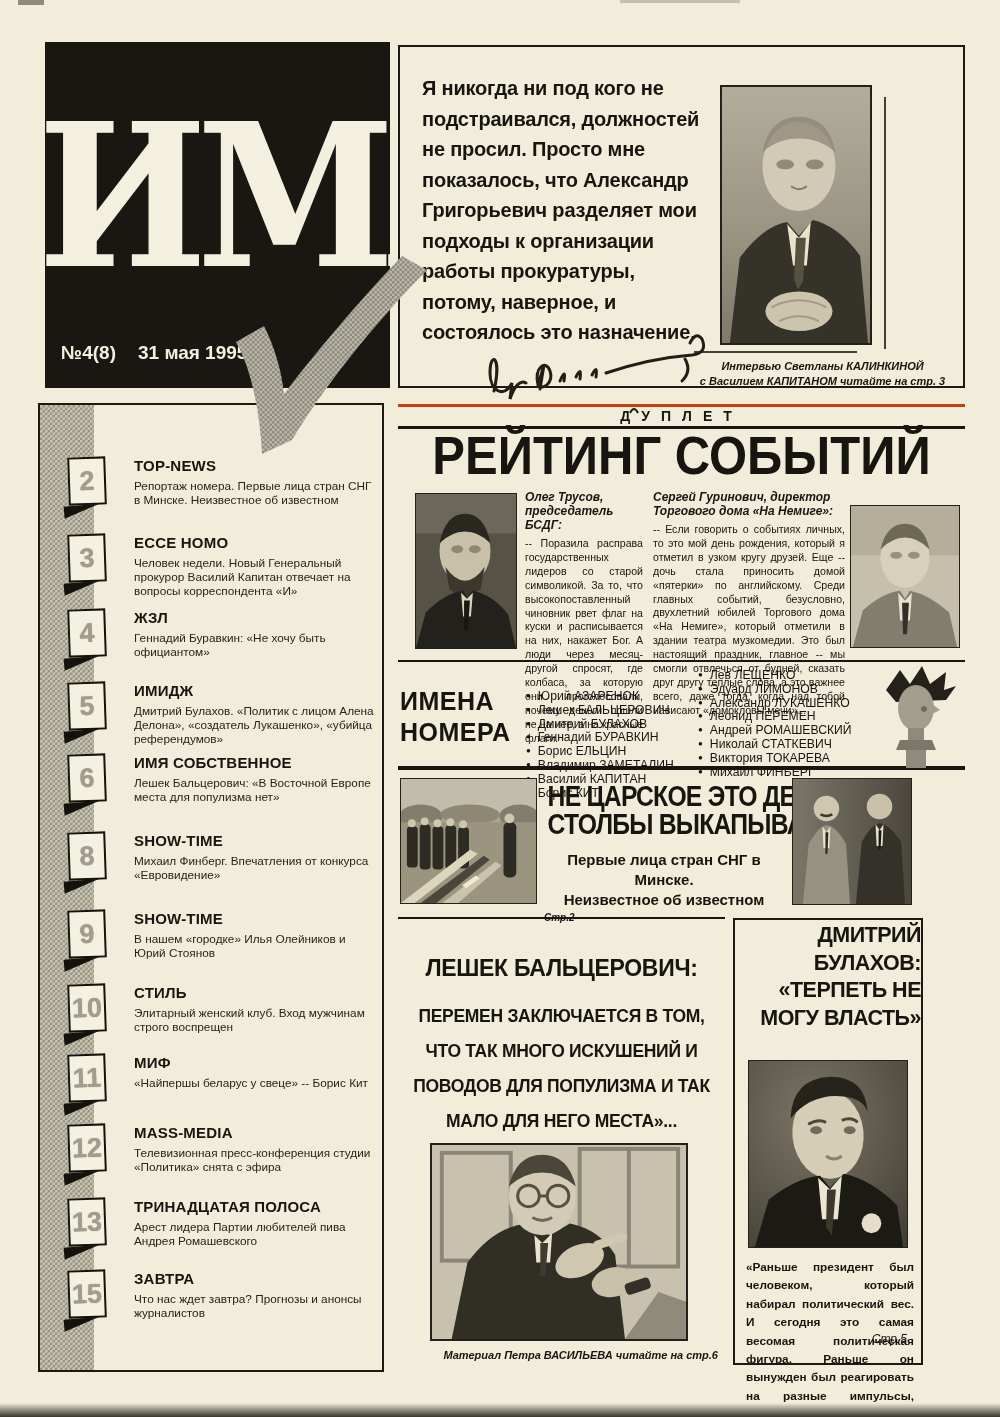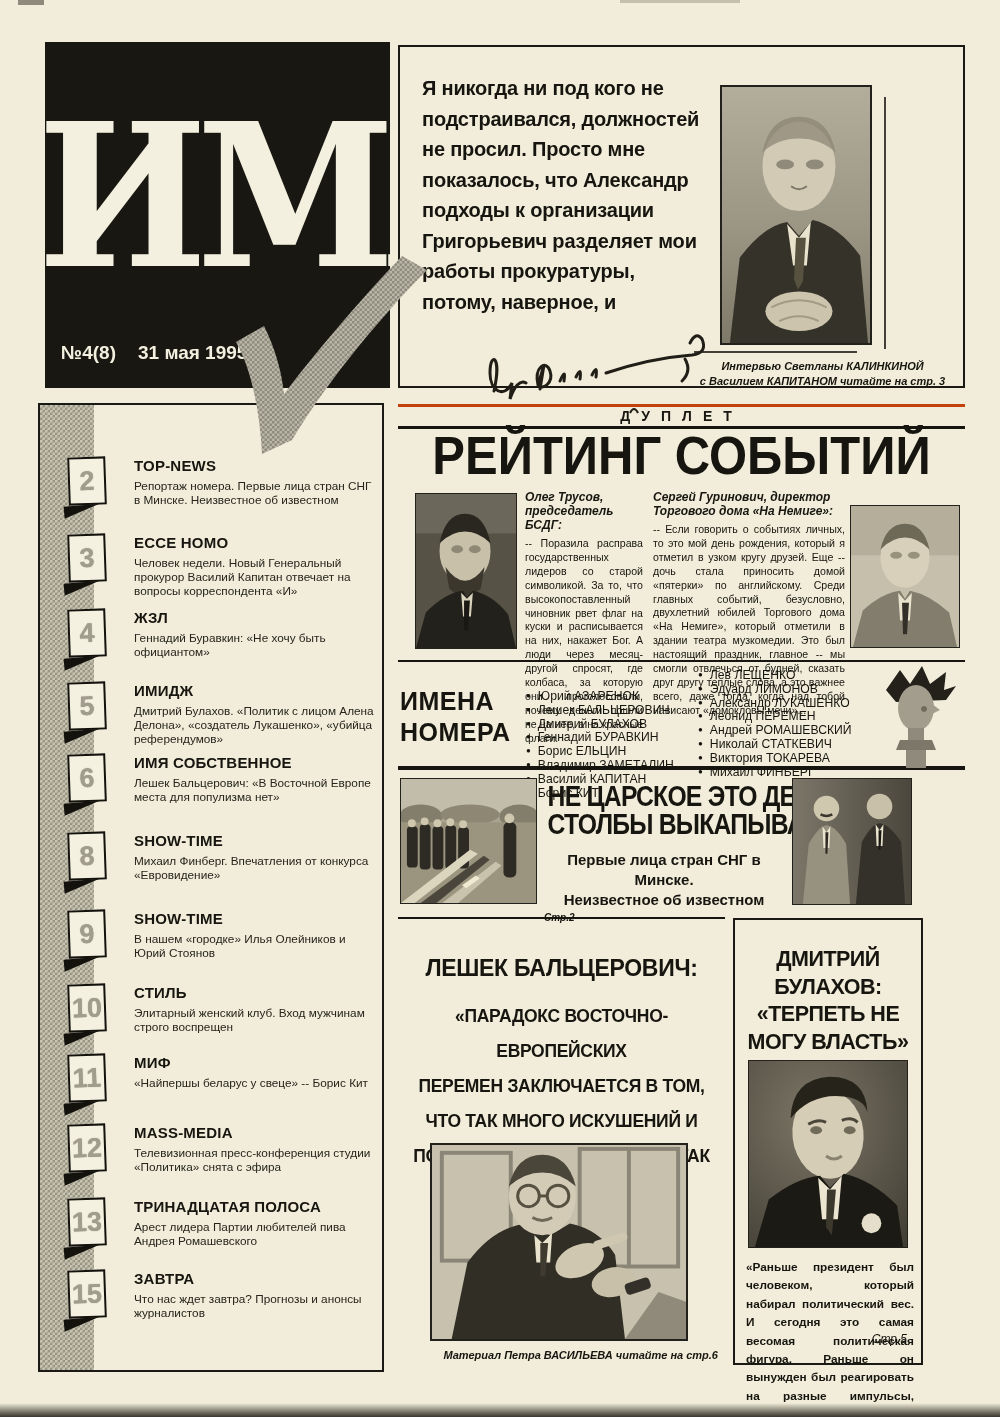--- a/index.html
+++ b/index.html
@@ -105,21 +105,21 @@
   .balc { position:absolute; left:398px; top:919px; width:327px; }
   .balc-name { margin-top:36px; text-align:center; font-size:23px; font-weight:bold; letter-spacing:-.3px; }
   .balc-quote { margin-top:17px; text-align:center; font-size:17.5px; font-weight:bold; line-height:35px; letter-spacing:-.3px; }
   .balc-photo { position:absolute; left:32px; top:224px; width:258px; height:198px; border:2px solid #23211b; }
   .balc-caption { position:absolute; left:0; top:430px; width:320px; text-align:right;
     font-size:11px; font-weight:bold; font-style:italic; }
 
   
   .bulk-box { position:absolute; left:733px; top:918px; width:190px; height:447px;
     border:2px solid #1b1913; }
-  .bulk-title { margin-top:26px; text-align:center; font-size:21.5px; font-weight:bold;
+  .bulk-title { margin-top:2px; text-align:right; font-size:21.5px; font-weight:bold;
     line-height:27.5px; letter-spacing:-.5px; }
   .bulk-photo { position:absolute; left:13px; top:140px; width:160px; height:188px; border:1.5px solid #23211b; }
   .bulk-quote { position:absolute; left:11px; top:338px; width:168px;
     font-size:11.8px; font-weight:bold; line-height:18.4px; text-align:justify; }
   .bulk-page { position:absolute; right:14px; top:412px; font-size:12px; font-weight:normal; font-style:italic; }
 </style>
 </head>
 <body>
 
 <div class="page">
@@ -144,24 +144,25 @@
     </defs>
     <path d="M170 0 L195 14 C152 58 100 118 60 184 L30 198 C28 158 20 114 4 86 L32 70 C44 94 50 118 52 138 C90 88 134 38 170 0 Z" fill="url(#chk)"></path>
   </svg>
 
   <div class="lead-box">
     <div class="lead-quote">
       <div>Я никогда ни под кого не</div>
       <div>подстраивался, должностей</div>
       <div>не просил. Просто мне</div>
       <div>показалось, что Александр</div>
+      <div>Григорьевич разделяет мои</div>
       <div>подходы к организации</div>
-      <div>Григорьевич разделяет мои</div>
       <div>работы прокуратуры,</div>
       <div>потому, наверное, и</div>
+      <div>состоялось это назначение.</div>
     </div>
 
     <div class="photo lead-photo">
       <svg viewBox="0 0 150 258" width="100%" height="100%" preserveAspectRatio="none">
         <defs>
           <linearGradient id="kg" x1="0" y1="0" x2="0" y2="1">
             <stop offset="0" stop-color="#b3ad9b"></stop>
               <stop offset=".55" stop-color="#9b9584"></stop>
               <stop offset="1" stop-color="#7e7968"></stop>
           </linearGradient>
@@ -455,21 +456,20 @@
         <path d="M87 52 l3 0 l-1 20 l-2 0 z" fill="#191812"></path>
       </svg>
     </div>
   </div>
 
   <div class="rule-left"></div>
 
   <div class="balc">
     <div class="balc-name">ЛЕШЕК БАЛЬЦЕРОВИЧ:</div>
     <div class="balc-quote">
-      <div>«ПАРАДОКС ВОСТОЧНО-ЕВРОПЕЙСКИХ</div>
       <div>ПЕРЕМЕН ЗАКЛЮЧАЕТСЯ В ТОМ,</div>
       <div>ЧТО ТАК МНОГО ИСКУШЕНИЙ И</div>
       <div>ПОВОДОВ ДЛЯ ПОПУЛИЗМА И ТАК</div>
       <div>МАЛО ДЛЯ НЕГО МЕСТА»...</div>
     </div>
     <div class="photo balc-photo">
       <svg viewBox="0 0 258 198" width="100%" height="100%" preserveAspectRatio="none">
         <rect width="258" height="198" fill="#c7c1ae"></rect>
         <g stroke="#8a8576" stroke-width="4" fill="none">
           <rect x="10" y="8" width="70" height="110"></rect>

